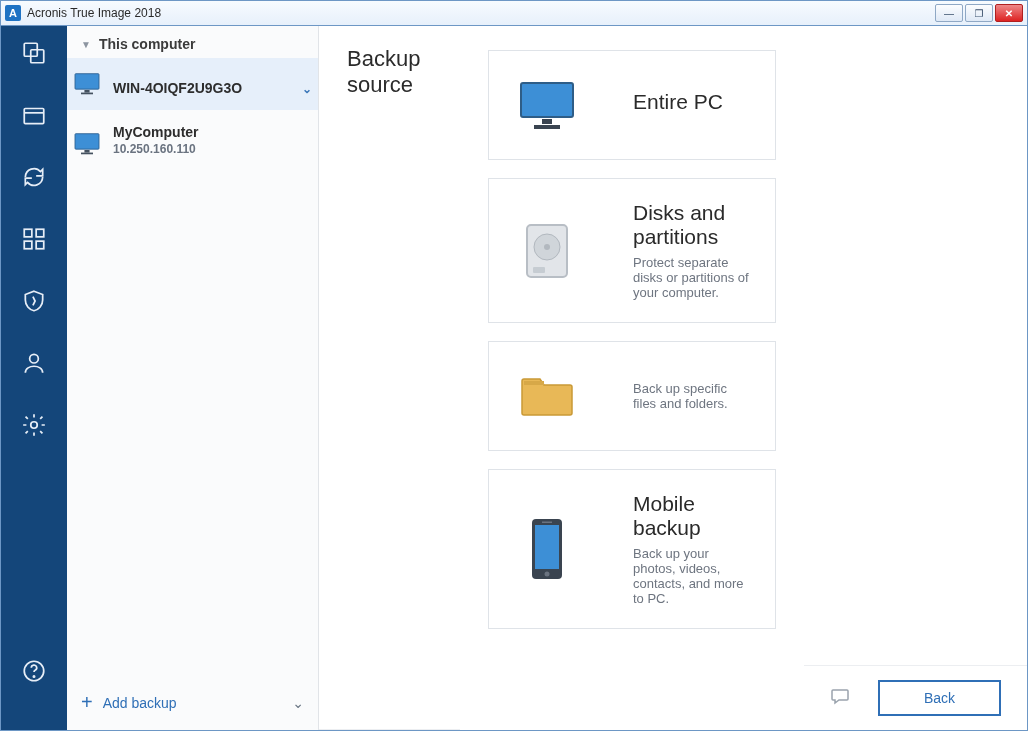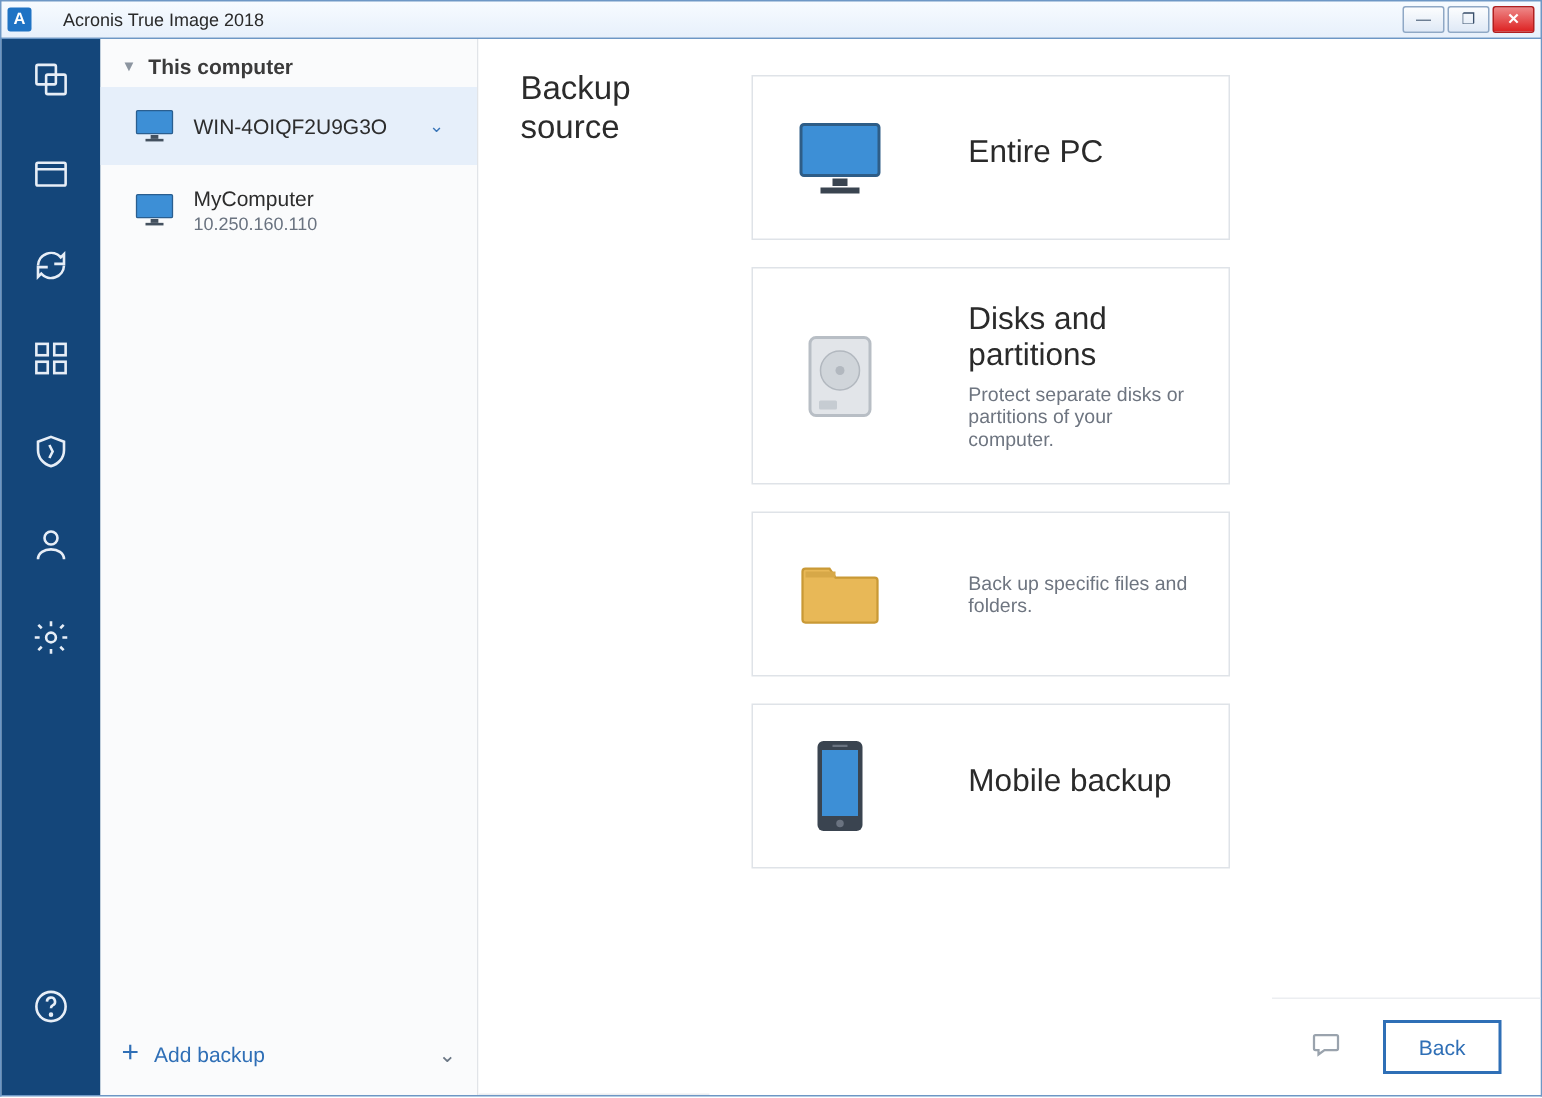--- a/index.html
+++ b/index.html
@@ -1,56 +1,56 @@
 <!DOCTYPE html>
 <html><head>
 <meta charset="utf-8">
 <style>
 * { margin: 0; padding: 0; box-sizing: border-box; font-family: "Segoe UI", Arial, sans-serif; }
 body { width: 1028px; height: 732px; overflow: hidden; background: #fff; }
 
 .titlebar { height: 26px; background: linear-gradient(#f7fbff,#e7f0fb); border: 1px solid #6d97c5; display: flex; align-items: center; padding: 0 4px; }
 .titlebar .appicon { width: 16px; height: 16px; background: #1f73c4; color: #fff; display: flex; align-items: center; justify-content: center; font-size: 11px; font-weight: bold; border-radius: 2px; margin-right: 6px; }
-.titlebar .title { font-size: 12px; color: #2a2a2a; flex: 1; margin-left: 15px; }
+.titlebar .title { font-size: 12px; color: #2a2a2a; flex: 1; }
 .winctl { display: flex; gap: 2px; }
 .winbtn { width: 28px; height: 18px; border: 1px solid #8fa8c5; background: linear-gradient(#fcfdfe,#dfe9f6); border-radius: 2px; display: flex; align-items: center; justify-content: center; font-size: 10px; color: #3a506b; cursor: pointer; }
 .winbtn.close { background: linear-gradient(#e88,#d22); border-color: #b01f1f; color: #fff; font-weight: bold; }
 
 .app { display: flex; height: 705px; border-left: 1px solid #6d97c5; border-right: 1px solid #6d97c5; border-bottom: 1px solid #6d97c5; }
 
 .navrail { width: 66px; background: #14467a; display: flex; flex-direction: column; align-items: center; padding-top: 12px; gap: 32px; }
 .navicon { width: 30px; height: 30px; color: #e7eef7; cursor: pointer; display: flex; align-items: center; justify-content: center; }
 .navicon svg { width: 26px; height: 26px; stroke: #e7eef7; fill: none; stroke-width: 1.6; }
 .navrail .spacer { flex: 1; }
 
 .sidepanel { width: 252px; background: #fafbfc; border-right: 1px solid #e1e4e8; display: flex; flex-direction: column; }
 .crumb { display: flex; align-items: center; gap: 8px; padding: 10px 14px 6px 14px; color: #3b3b3b; font-size: 14px; font-weight: 600; }
 .crumb .caret { color: #8c95a0; font-size: 10px; }
-.device { display: flex; align-items: center; gap: 12px; padding: 14px 22px; cursor: pointer; }
+.device { display: flex; align-items: flex-end; gap: 12px; padding: 14px 6px; cursor: pointer; font-weight: bold; }
 .device.selected { background: #e6effa; }
 .device .info { flex: 1; min-width: 0; }
 .device .name { font-size: 14px; color: #2d2d2d; }
 .device .sub { font-size: 12px; color: #6a7380; margin-top: 2px; }
 .device .chev { color: #3a76b8; font-size: 12px; }
 .addbar { margin-top: auto; display: flex; align-items: center; padding: 16px 14px; gap: 10px; color: #2f6fb6; font-size: 14px; cursor: pointer; }
 .addbar .plus { font-size: 20px; font-weight: 300; }
 .addbar .chev { margin-left: auto; color: #6b7785; }
 
 .main { flex: 1; display: flex; flex-direction: row; background: #fff; }
 .mainhead { padding: 20px 28px 10px 28px; border-bottom: 1px solid #eceef1; }
 .mainhead h1 { font-size: 22px; font-weight: 400; color: #2b2b2b; }
 .cards { padding: 24px 28px 8px 28px; display: flex; flex-direction: column; gap: 18px; overflow: hidden; }
 .card { border: 1px solid #dfe3e8; padding: 22px 26px; display: flex; gap: 54px; align-items: center; cursor: pointer; }
 .card .cicon { width: 64px; height: 64px; display: flex; align-items: center; justify-content: center; flex-shrink: 0; }
 .card h2 { font-size: 21px; font-weight: 400; color: #2a2a2a; margin-bottom: 6px; }
 .card p { font-size: 13px; color: #6e7580; }
 .footer { margin-top: auto; display: flex; align-items: center; padding: 14px 26px; gap: 14px; border-top: 1px solid #eceef1; }
 .footer .bubble { color: #9aa3ad; }
 .footer .spacer { flex: 1; }
-.backbtn { border: 2px solid #2f6fb6; background: #fff; color: #2f6fb6; padding: 8px 22px; font-size: 14px; cursor: pointer; }
+.backbtn { border: 2px solid #2f6fb6; background: #fff; color: #2f6fb6; padding: 8px 44px; font-size: 14px; cursor: pointer; }
 
 .mon-svg { width: 28px; height: 24px; }
 </style>
 </head>
 <body>
 
 <div class="titlebar">
   <div class="appicon">A</div>
   <div class="title">Acronis True Image 2018</div>
   <div class="winctl">
@@ -197,20 +197,21 @@
         <div class="cicon">
             <svg width="38" height="64" viewBox="0 0 38 64">
               <rect x="4" y="2" width="30" height="60" rx="4" fill="#3a4450"></rect>
               <rect x="7" y="8" width="24" height="44" fill="#3d8fd6"></rect>
               <circle cx="19" cy="57" r="2.5" fill="#6a7380"></circle>
               <rect x="14" y="4.5" width="10" height="1.5" fill="#6a7380"></rect>
             </svg>
           </div>
         <div>
             <h2>Mobile backup</h2>
+            <p>Back up your photos, videos, contacts, and more to PC.</p>
           </div>
       </div>
     </div>
     <div class="footer">
       <span class="bubble"><svg width="20" height="18" viewBox="0 0 20 18" fill="none" stroke="#9aa3ad" stroke-width="1.5">
             <path d="M3 3h14a1 1 0 0 1 1 1v8a1 1 0 0 1-1 1H9l-4 3v-3H3a1 1 0 0 1-1-1V4a1 1 0 0 1 1-1z"></path>
           </svg></span>
       <div class="spacer"></div>
       <button class="backbtn">Back</button>
     </div>

